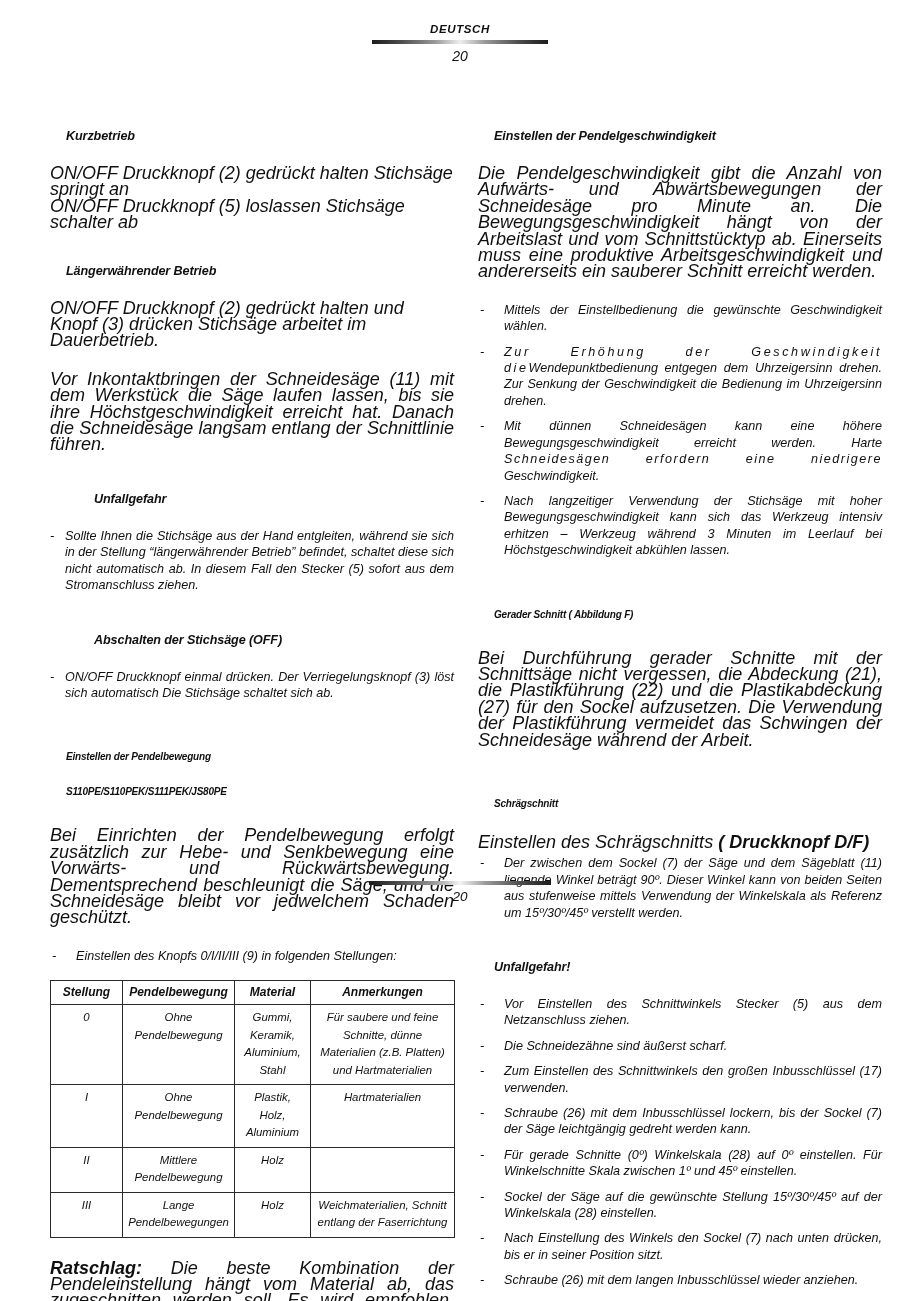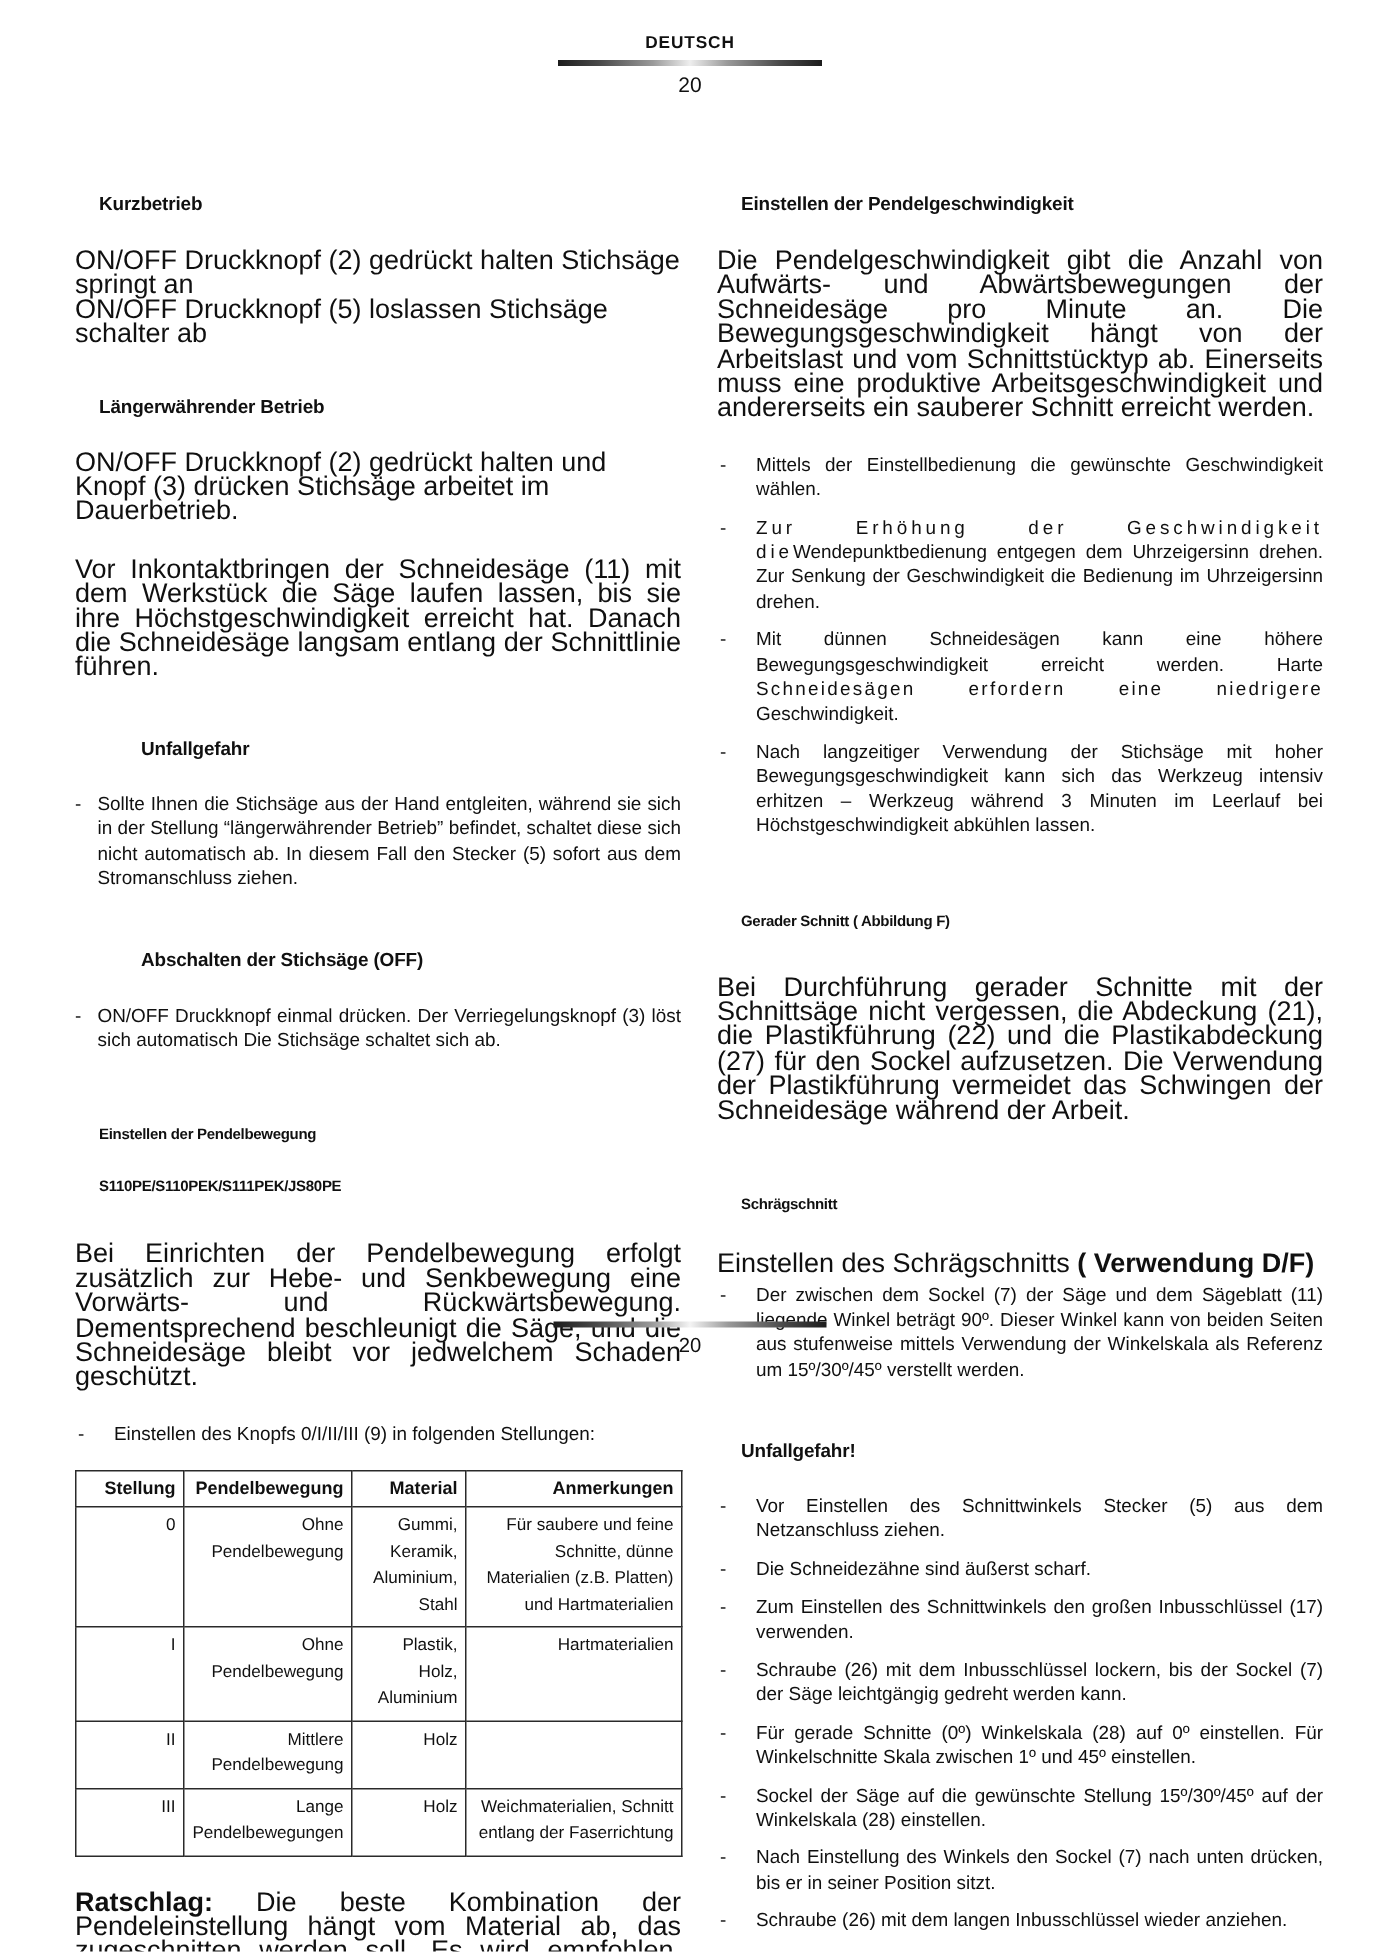--- a/index.html
+++ b/index.html
@@ -15,20 +15,21 @@
     color: #101010;
     position: relative;
     overflow: hidden;
   }
 
   .page {
     width: 920px;
     height: 927px;
     box-sizing: border-box;
     position: relative;
+    font-style: italic;
   }
 
   
   .page-header {
     padding-top: 22px;
     text-align: center;
   }
   .header-title {
     font-size: 11.5px;
     font-weight: bold;
@@ -132,21 +133,21 @@
     width: 404px;
     table-layout: fixed;
     font-size: 11.4px;
   }
   table.pendel th,
   table.pendel td {
     border: 1px solid #2a2a2a;
     vertical-align: top;
     padding: 4px 5px 5px 5px;
     line-height: 17.5px;
-    text-align: right;
+    text-align: center;
   }
   table.pendel th {
     font-weight: bold;
     font-size: 12px;
     padding-top: 3px;
     padding-bottom: 3px;
     line-height: 17px;
     white-space: nowrap;
   }
   col.c1 { width: 72px; }
@@ -310,21 +311,21 @@
       <div class="gap-xl"></div>
 
       <h2 class="h-sec">Gerader Schnitt ( Abbildung F)</h2>
       <div class="gap-s"></div>
       <p class="body">Bei Durchführung gerader Schnitte mit der Schnittsäge nicht vergessen, die Abdeckung (21), die Plastikführung (22) und die Plastikabdeckung (27) für den Sockel aufzusetzen. Die Verwendung der Plastikführung vermeidet das Schwingen der Schneidesäge während der Arbeit.</p>
 
       <div class="gap-xl"></div>
 
       <h2 class="h-sec">Schrägschnitt</h2>
       <div class="gap-xs"></div>
-      <p class="body nojust"><span>Einstellen des Schrägschnitts </span><b>( Verwendung D/F)</b></p>
+      <p class="body nojust"><span>Einstellen des Schrägschnitts </span><b>( Druckknopf D/F)</b></p>
       <div class="gap-xs"></div>
 
       <ul class="dashlist">
         <li><span class="dash">-</span><span>Der zwischen dem Sockel (7) der Säge  und dem Sägeblatt (11) liegende Winkel beträgt 90º. Dieser Winkel kann von beiden Seiten aus stufenweise mittels Verwendung der Winkelskala als Referenz um 15º/30º/45º verstellt werden.</span></li>
       </ul>
 
       <div class="gap-l"></div>
 
       <h3 class="h-sub">Unfallgefahr!</h3>
       <div class="gap-xs"></div>

